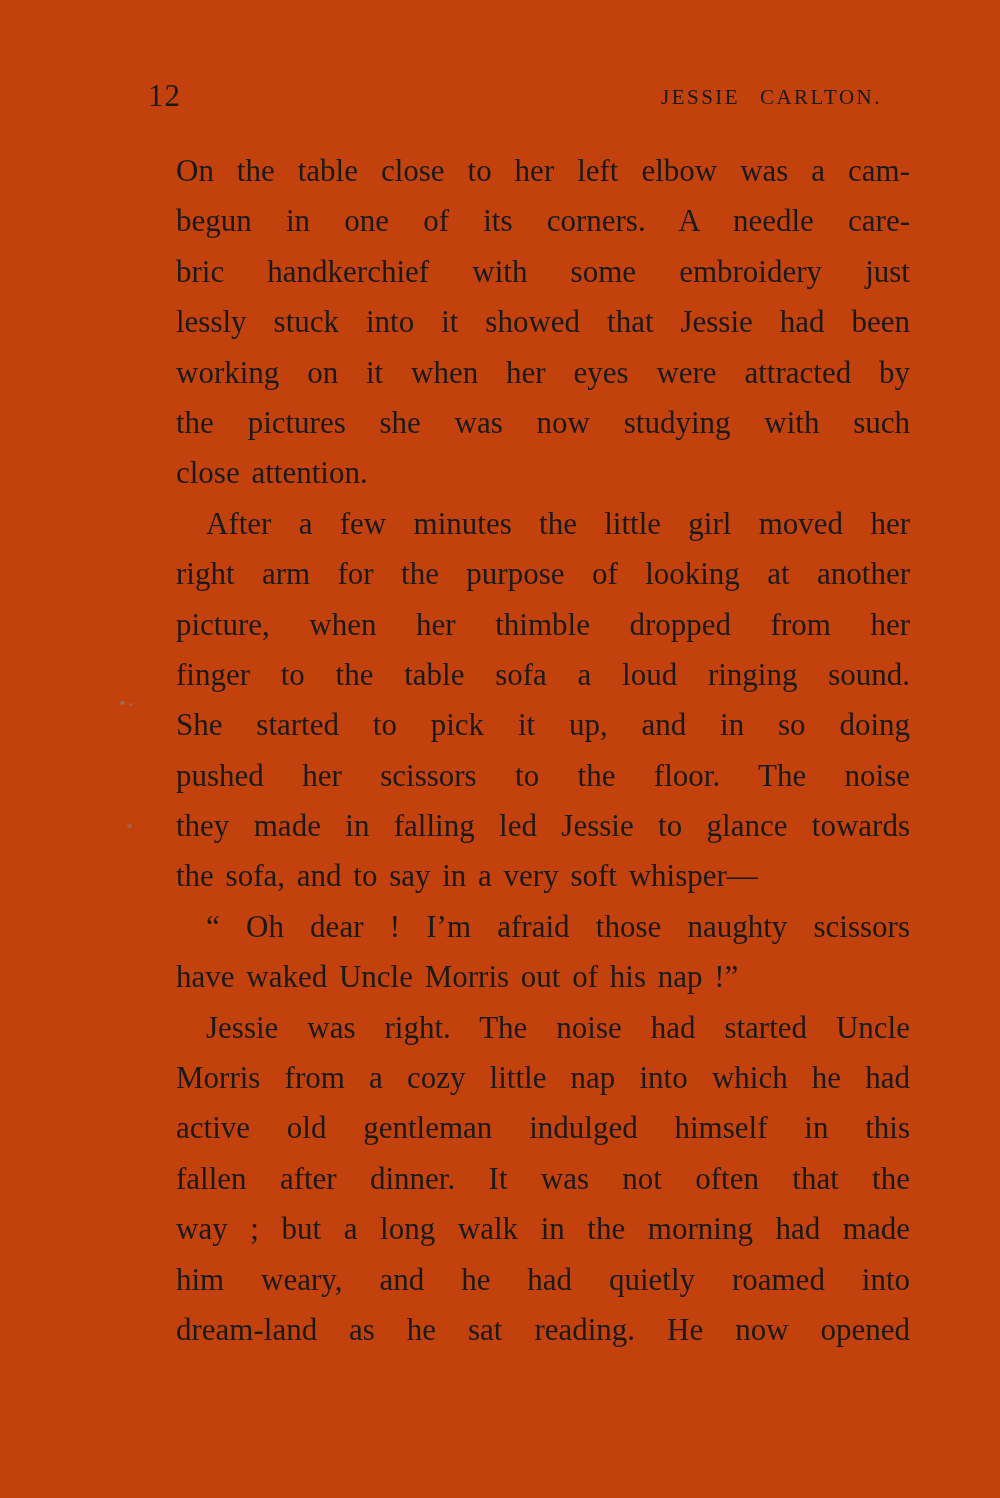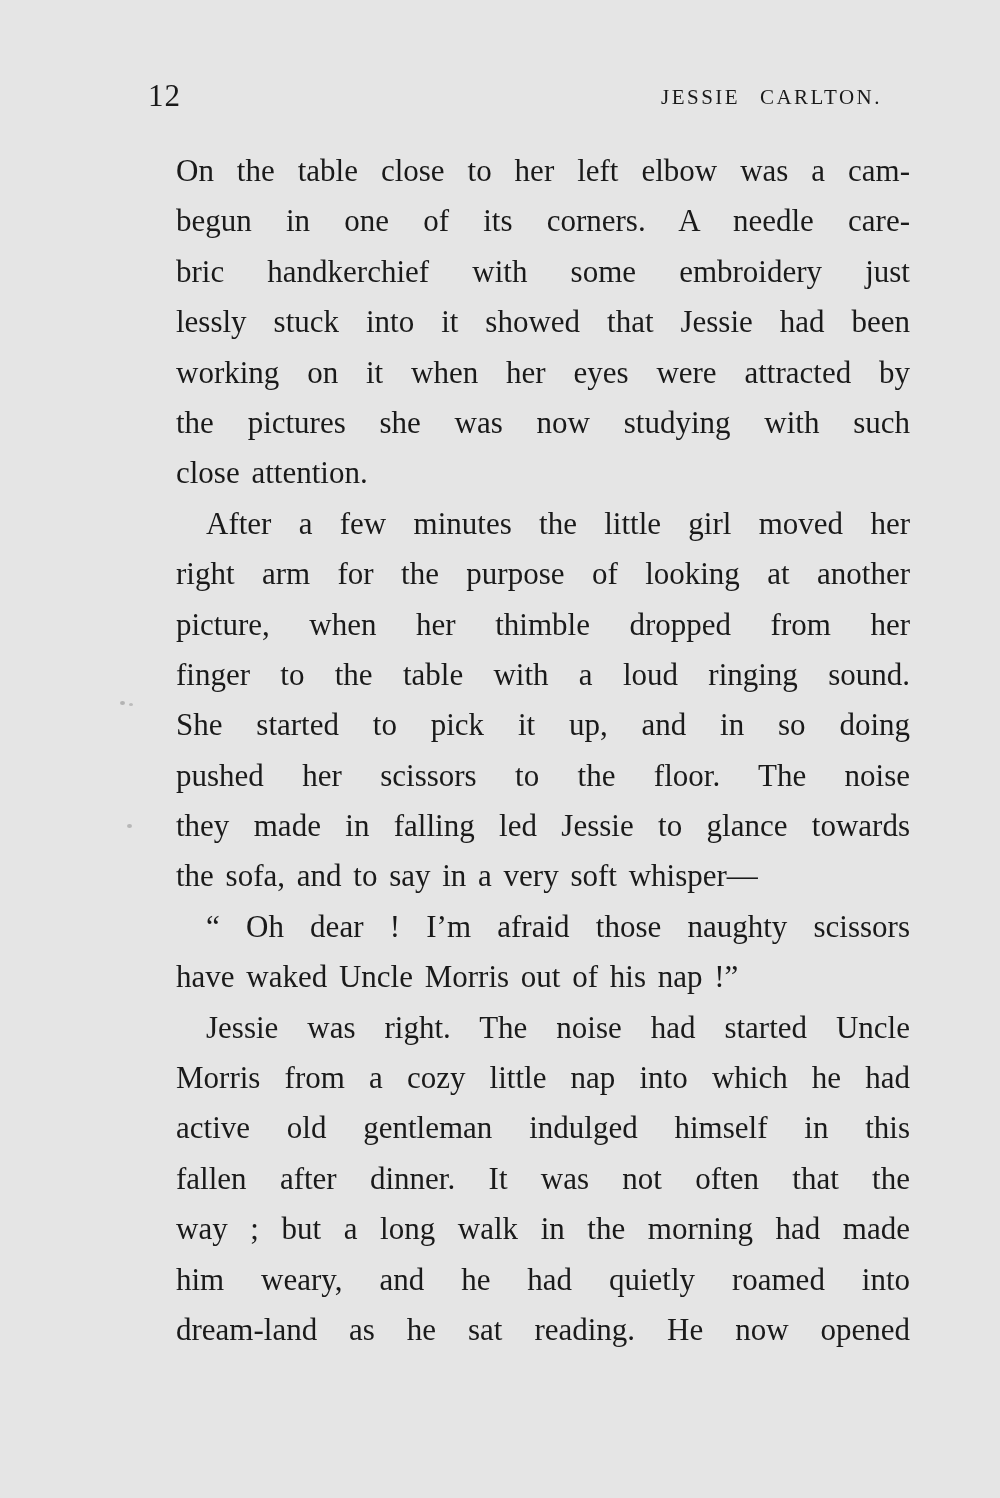--- a/index.html
+++ b/index.html
@@ -4,21 +4,21 @@
 <style>
   html, body {
     margin: 0;
     padding: 0;
     background: #ffffff;
   }
   .page {
     position: relative;
     width: 1000px;
     height: 1498px;
-    background: #e5e5e5;
+    background: #c2410c;
     overflow: hidden;
     font-family: "Liberation Serif", "DejaVu Serif", serif;
     color: #1a1a1a;
   }
   .header {
     position: absolute;
     top: 78px;
     left: 148px;
     width: 734px;
     height: 44px;
@@ -87,21 +87,21 @@
       <div class="line">On the table close to her left elbow was a cam-</div>
       <div class="line">begun in one of its corners.  A needle care-</div>
       <div class="line">bric handkerchief with some embroidery just</div>
       <div class="line">lessly stuck into it showed that Jessie had been</div>
       <div class="line">working on it when her eyes were attracted by</div>
       <div class="line">the pictures she was now studying with such</div>
       <div class="line no-just">close attention.</div>
       <div class="line indent">After a few minutes the little girl moved her</div>
       <div class="line">right arm for the purpose of looking at another</div>
       <div class="line">picture, when her thimble dropped from her</div>
-      <div class="line">finger to the table with a loud ringing sound.</div>
+      <div class="line">finger to the table sofa a loud ringing sound.</div>
       <div class="line">She started to pick it up, and in so doing</div>
       <div class="line">pushed her scissors to the floor.  The noise</div>
       <div class="line">they made in falling led Jessie to glance towards</div>
       <div class="line no-just">the sofa, and to say in a very soft whisper—</div>
       <div class="line indent">“ Oh dear !  I’m afraid those naughty scissors</div>
       <div class="line no-just">have waked Uncle Morris out of his nap !”</div>
       <div class="line indent">Jessie was right.   The noise had started Uncle</div>
       <div class="line">Morris from a cozy little nap into which he had</div>
       <div class="line">active old gentleman indulged himself in this</div>
       <div class="line">fallen after dinner.  It was not often that the</div>

